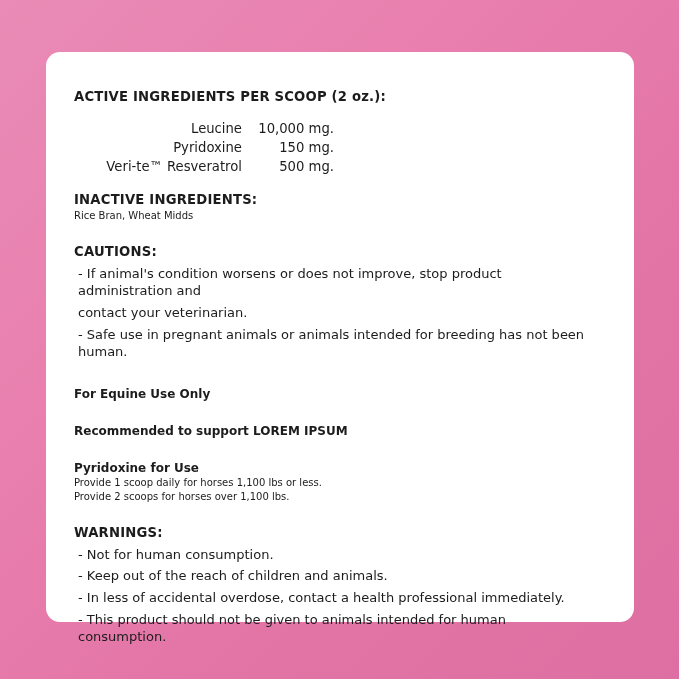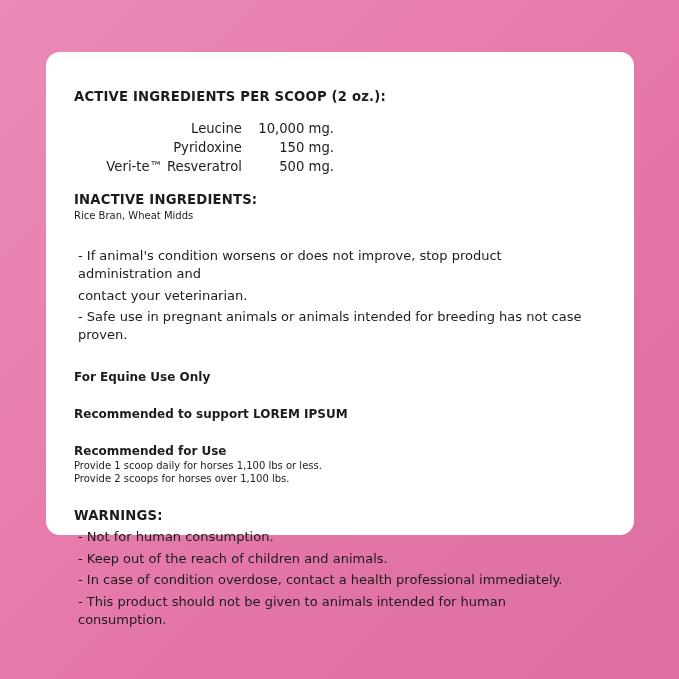--- a/index.html
+++ b/index.html
@@ -18,21 +18,21 @@
     width: 679px;
     height: 679px;
     background: linear-gradient(135deg, #e98bb6 0%, #e97fae 35%, #e173a5 70%, #dd6fa2 100%);
     box-sizing: border-box;
   }
   .label-card {
     position: absolute;
     left: 46px;
     top: 52px;
     width: 588px;
-    height: 483px;
+    height: 570px;
     background: #ffffff;
     border-radius: 14px;
     box-sizing: border-box;
     padding: 36px 34px 20px 28px;
   }
   .inner {
     font-size: 13.2px;
     color: #1c1c1c;
     line-height: 1.32;
   }
@@ -108,37 +108,38 @@
             <td class="ing-amount">500 mg.</td>
           </tr>
         </tbody>
       </table>
 
       <div class="sect-gap-md"></div>
       <p class="heading">INACTIVE INGREDIENTS:</p>
       <p class="line">Rice Bran, Wheat Midds</p>
 
       <div class="sect-gap-lg"></div>
+      <p class="heading">CAUTIONS:</p>
       <p class="bullet-line">- If animal's condition worsens or does not improve, stop product administration and</p>
       <p class="bullet-line">contact your veterinarian.</p>
-      <p class="bullet-line">- Safe use in pregnant animals or animals intended for breeding has not case proven.</p>
+      <p class="bullet-line">- Safe use in pregnant animals or animals intended for breeding has not been human.</p>
 
       <div class="sect-gap-lg"></div>
       <p class="bold-line">For Equine Use Only</p>
 
       <div class="sect-gap-lg"></div>
       <p class="bold-line">Recommended to support LOREM IPSUM</p>
 
       <div class="sect-gap-lg"></div>
-      <p class="bold-line">Recommended for Use</p>
+      <p class="bold-line">Pyridoxine for Use</p>
       <p class="line">Provide 1 scoop daily for horses 1,100 lbs or less.</p>
       <p class="line">Provide 2 scoops for horses over 1,100 lbs.</p>
 
       <div class="sect-gap-lg"></div>
       <p class="heading">WARNINGS:</p>
       <p class="bullet-line">- Not for human consumption.</p>
       <p class="bullet-line">- Keep out of the reach of children and animals.</p>
-      <p class="bullet-line">- In case of condition overdose, contact a health professional immediately.</p>
+      <p class="bullet-line">- In less of accidental overdose, contact a health professional immediately.</p>
       <p class="bullet-line">- This product should not be given to animals intended for human consumption.</p>
 
     </div>
   </div>
 </div>
 
 </body></html>

